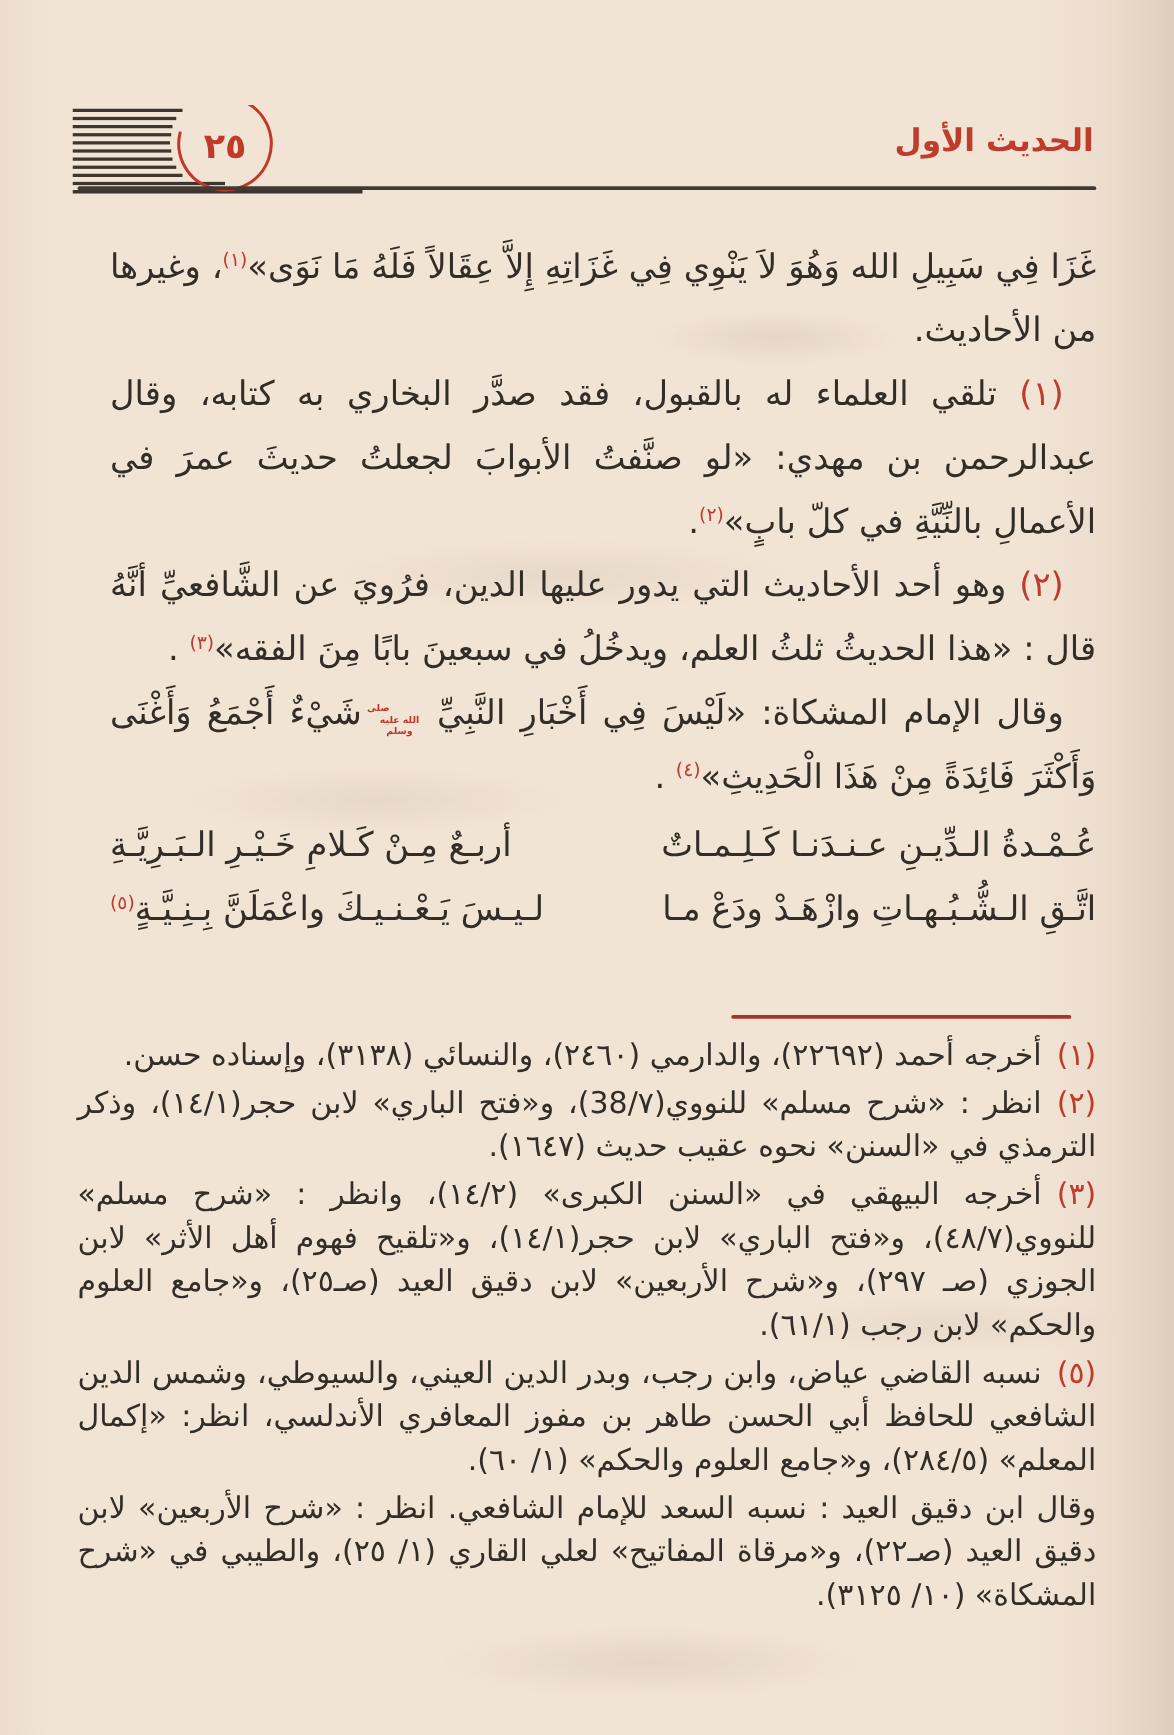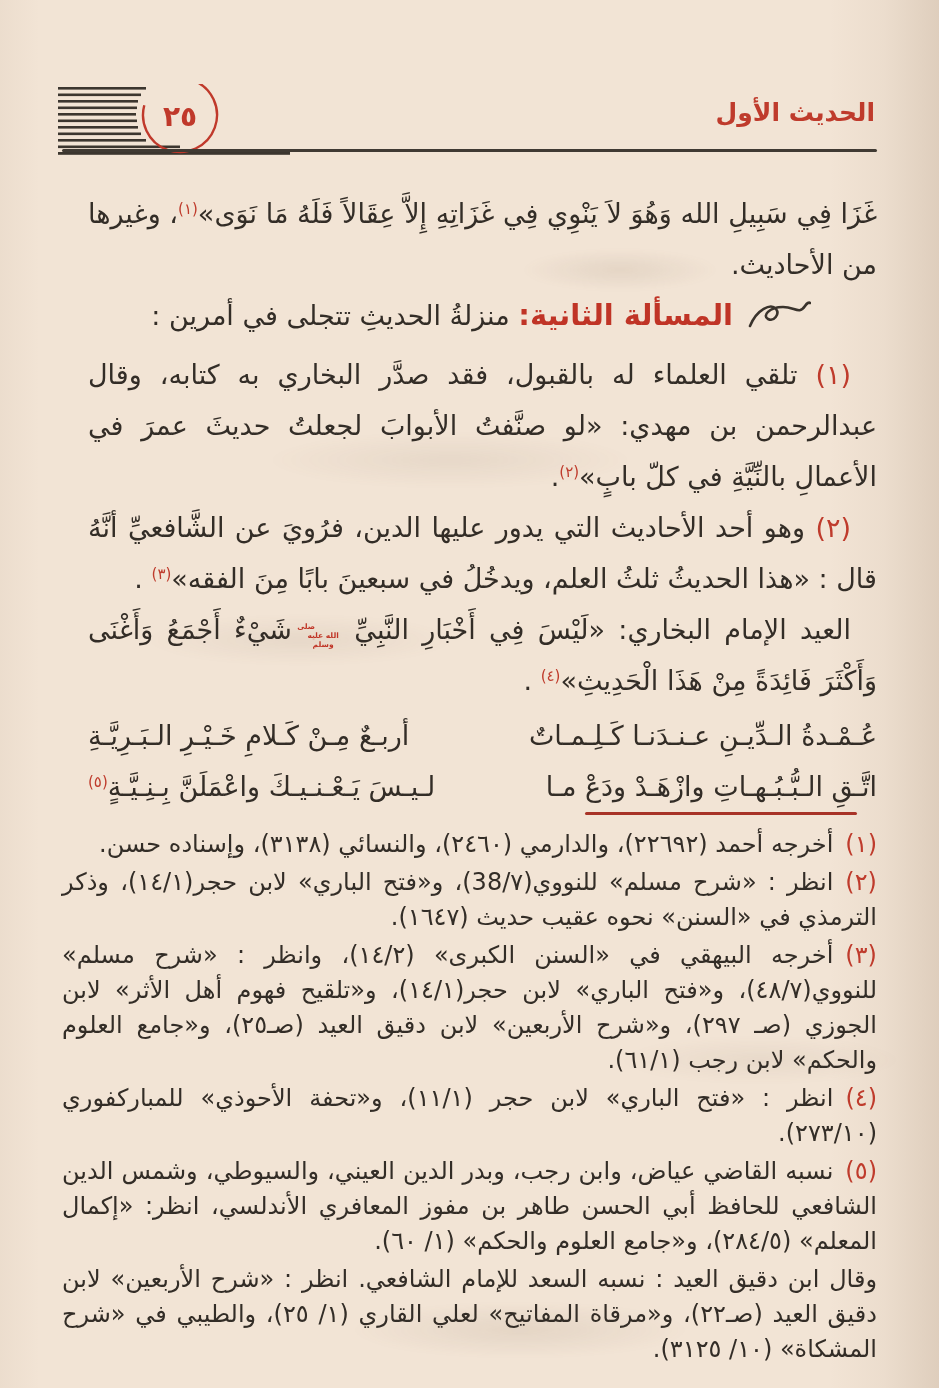--- a/index.html
+++ b/index.html
@@ -115,68 +115,58 @@
 
     <div class="header-rule"></div>
   </div>
 
   <div class="body">
 
     <p>
       <span>غَزَا فِي سَبِيلِ الله وَهُوَ لاَ يَنْوِي فِي غَزَاتِهِ إِلاَّ عِقَالاً فَلَهُ مَا نَوَى»</span><span class="fnref">(١)</span><span>، وغيرها من الأحاديث.</span>
     </p>
 
-    <p class="section-line">
-      <span class="flourish">
-        <svg width="64" height="34" viewBox="0 0 64 34" xmlns="http://www.w3.org/2000/svg">
-          <path d="M3,27 C10,10 24,4 29,10 C33,15 27,23 21,20 C15,17 22,8 36,8 C48,8 52,16 58,7 C60,4 62,3 63,4" fill="none" stroke="#3a332c" stroke-width="2.6" stroke-linecap="round"></path>
-        </svg>
-      </span><span class="section-label">المسألة الثانية:</span><span> منزلةُ الحديثِ تتجلى في أمرين :</span>
-    </p>
 
     <p class="para-indent">
       <span class="rednum">(١)</span><span> تلقي العلماء له بالقبول، فقد صدَّر البخاري به كتابه، وقال عبدالرحمن بن مهدي: «لو صنَّفتُ الأبوابَ لجعلتُ حديثَ عمرَ في الأعمالِ بالنِّيَّةِ في كلّ بابٍ»</span><span class="fnref">(٢)</span><span>.</span>
     </p>
 
     <p class="para-indent">
       <span class="rednum">(٢)</span><span> وهو أحد الأحاديث التي يدور عليها الدين، فرُويَ عن الشَّافعيِّ أنَّهُ قال : «هذا الحديثُ ثلثُ العلم، ويدخُلُ في سبعينَ بابًا مِنَ الفقه»</span><span class="fnref">(٣)</span><span> .</span>
     </p>
 
     <p class="para-indent">
-      <span>العيد الإمام البخاري: «لَيْسَ فِي أَخْبَارِ النَّبِيِّ </span><span class="seal">صلى الله عليه وسلم</span><span> شَيْءٌ أَجْمَعُ وَأَغْنَى وَأَكْثَرَ فَائِدَةً مِنْ هَذَا الْحَدِيثِ»</span><span class="fnref">(٤)</span><span> .</span>
+      <span>وقال الإمام المشكاة: «لَيْسَ فِي أَخْبَارِ النَّبِيِّ </span><span class="seal">صلى الله عليه وسلم</span><span> شَيْءٌ أَجْمَعُ وَأَغْنَى وَأَكْثَرَ فَائِدَةً مِنْ هَذَا الْحَدِيثِ»</span><span class="fnref">(٤)</span><span> .</span>
     </p>
 
     <div class="poem">
       <div class="verse">
         <span class="hemi right">عُـمْـدةُ الـدِّيـنِ عـنـدَنـا كَـلِـمـاتٌ</span>
         <span class="hemi left">أربـعٌ مِـنْ كَـلامِ خَـيْـرِ الـبَـرِيَّـةِ</span>
       </div>
       <div class="verse">
-        <span class="hemi right">اتَّـقِ الـبُّـبُـهـاتِ وازْهَـدْ ودَعْ مـا</span>
+        <span class="hemi right">اتَّـقِ الـشُّـبُـهـاتِ وازْهَـدْ ودَعْ مـا</span>
         <span class="hemi left"><span>لـيـسَ يَـعْـنـيـكَ واعْمَلَنَّ بِـنِـيَّـةٍ</span><span class="fnref">(٥)</span></span>
       </div>
     </div>
   </div>
 
   <div class="footnotes">
     <div class="fn-rule"></div>
 
     <p>
       <span class="fn-num">(١)</span><span>أخرجه أحمد (٢٢٦٩٢)، والدارمي (٢٤٦٠)، والنسائي (٣١٣٨)، وإسناده حسن.</span>
     </p>
     <p>
       <span class="fn-num">(٢)</span><span>انظر : «شرح مسلم» للنووي(38/٧)، و«فتح الباري» لابن حجر(١٤/١)، وذكر الترمذي في «السنن» نحوه عقيب حديث (١٦٤٧).</span>
     </p>
     <p>
       <span class="fn-num">(٣)</span><span>أخرجه البيهقي في «السنن الكبرى» (١٤/٢)، وانظر : «شرح مسلم» للنووي(٤٨/٧)، و«فتح الباري» لابن حجر(١٤/١)، و«تلقيح فهوم أهل الأثر» لابن الجوزي (صـ ٢٩٧)، و«شرح الأربعين» لابن دقيق العيد (صـ٢٥)، و«جامع العلوم والحكم» لابن رجب (٦١/١).</span>
     </p>
     <p>
-      <span class="fn-num">(٤)</span><span>انظر : «فتح الباري» لابن حجر (١١/١)، و«تحفة الأحوذي» للمباركفوري (٢٧٣/١٠).</span>
-    </p>
-    <p>
       <span class="fn-num">(٥)</span><span>نسبه القاضي عياض، وابن رجب، وبدر الدين العيني، والسيوطي، وشمس الدين الشافعي للحافظ أبي الحسن طاهر بن مفوز المعافري الأندلسي، انظر: «إكمال المعلم» (٢٨٤/٥)، و«جامع العلوم والحكم» (١/ ٦٠).</span>
     </p>
     <p>
       <span>وقال ابن دقيق العيد : نسبه السعد للإمام الشافعي. انظر : «شرح الأربعين» لابن دقيق العيد (صـ٢٢)، و«مرقاة المفاتيح» لعلي القاري (١/ ٢٥)، والطيبي في «شرح المشكاة» (١٠/ ٣١٢٥).</span>
     </p>
   </div>
 
 </div>
 
 </body></html>

